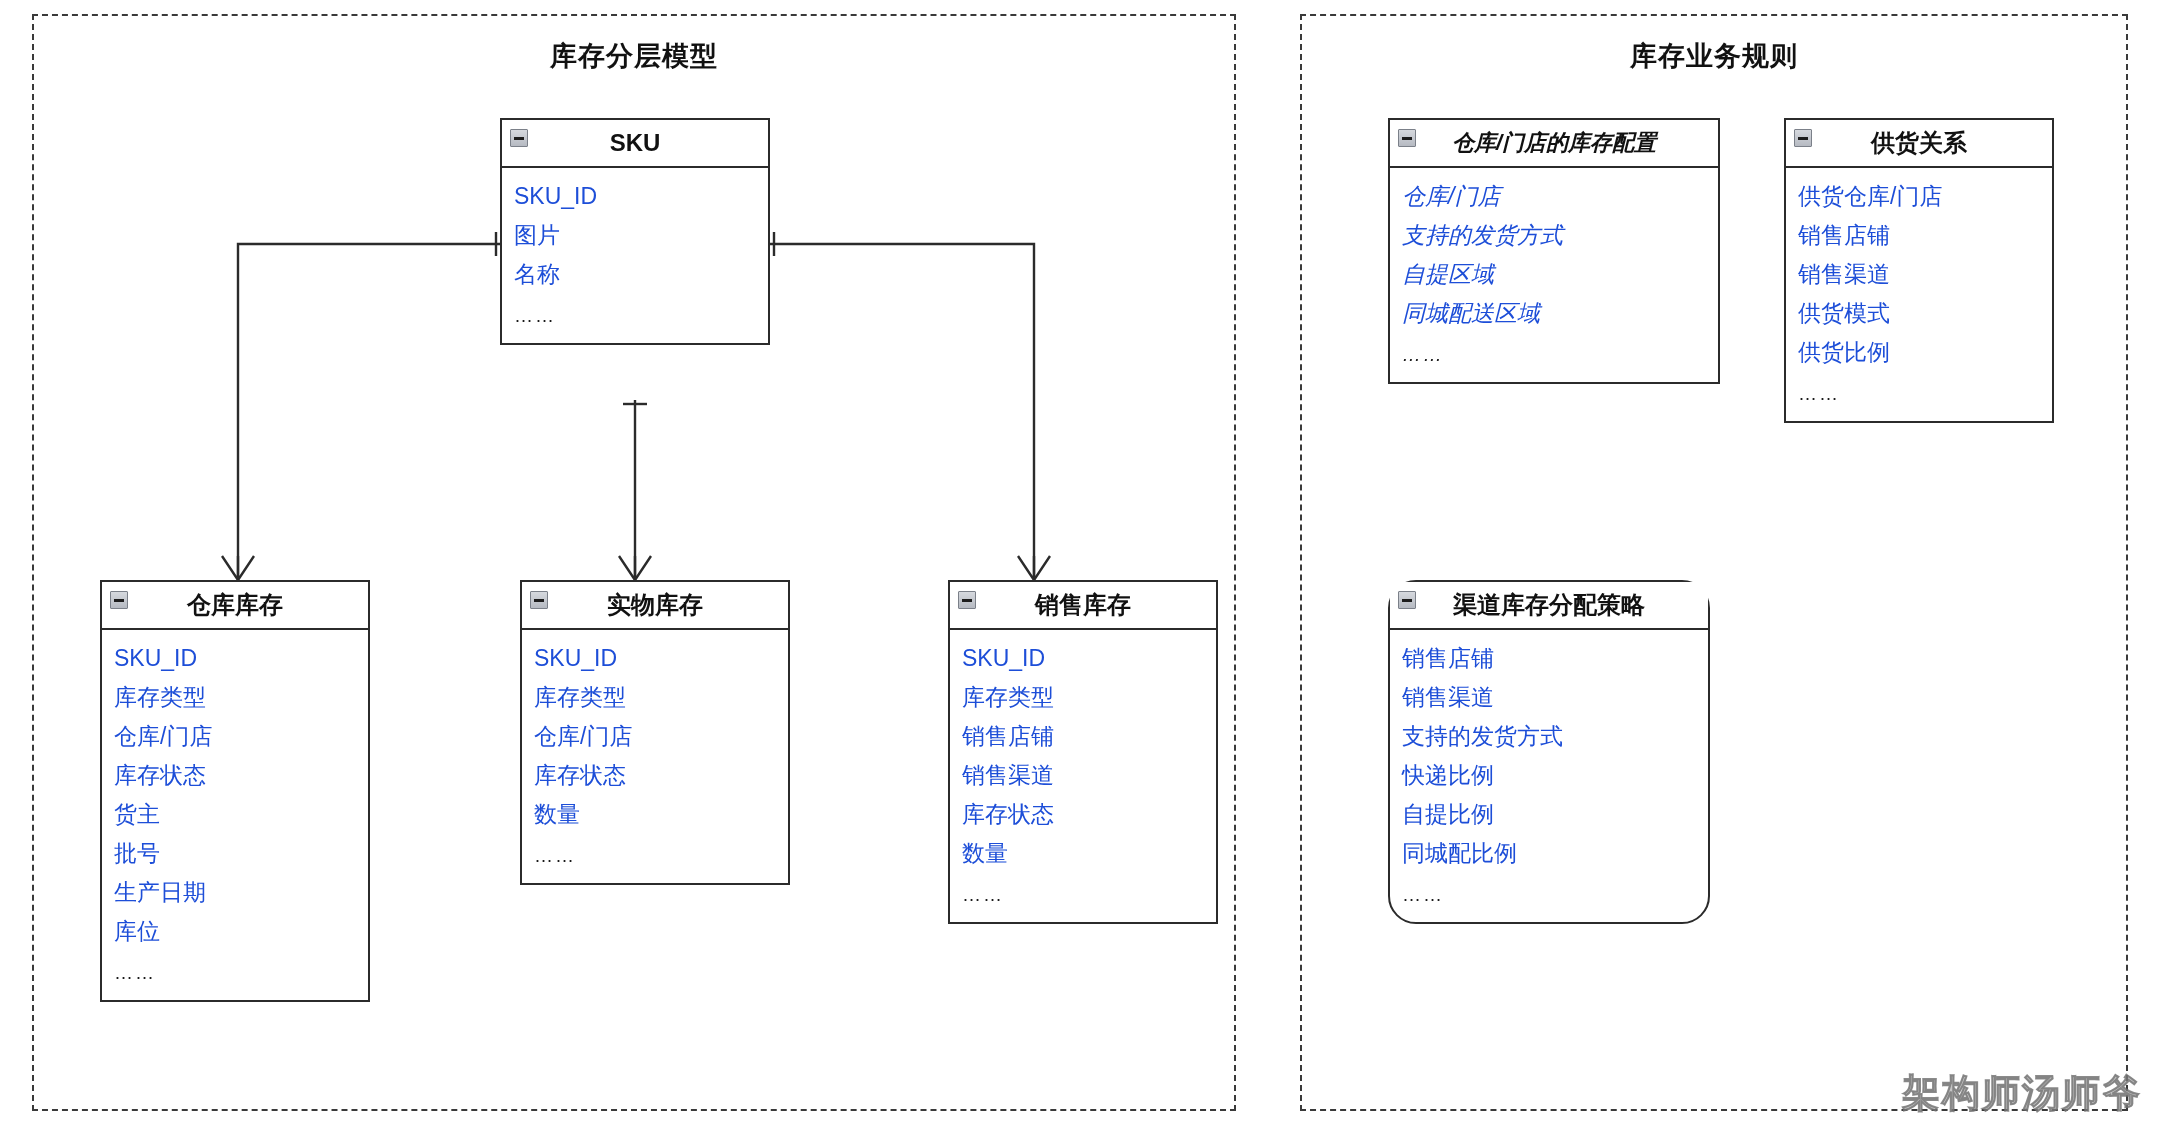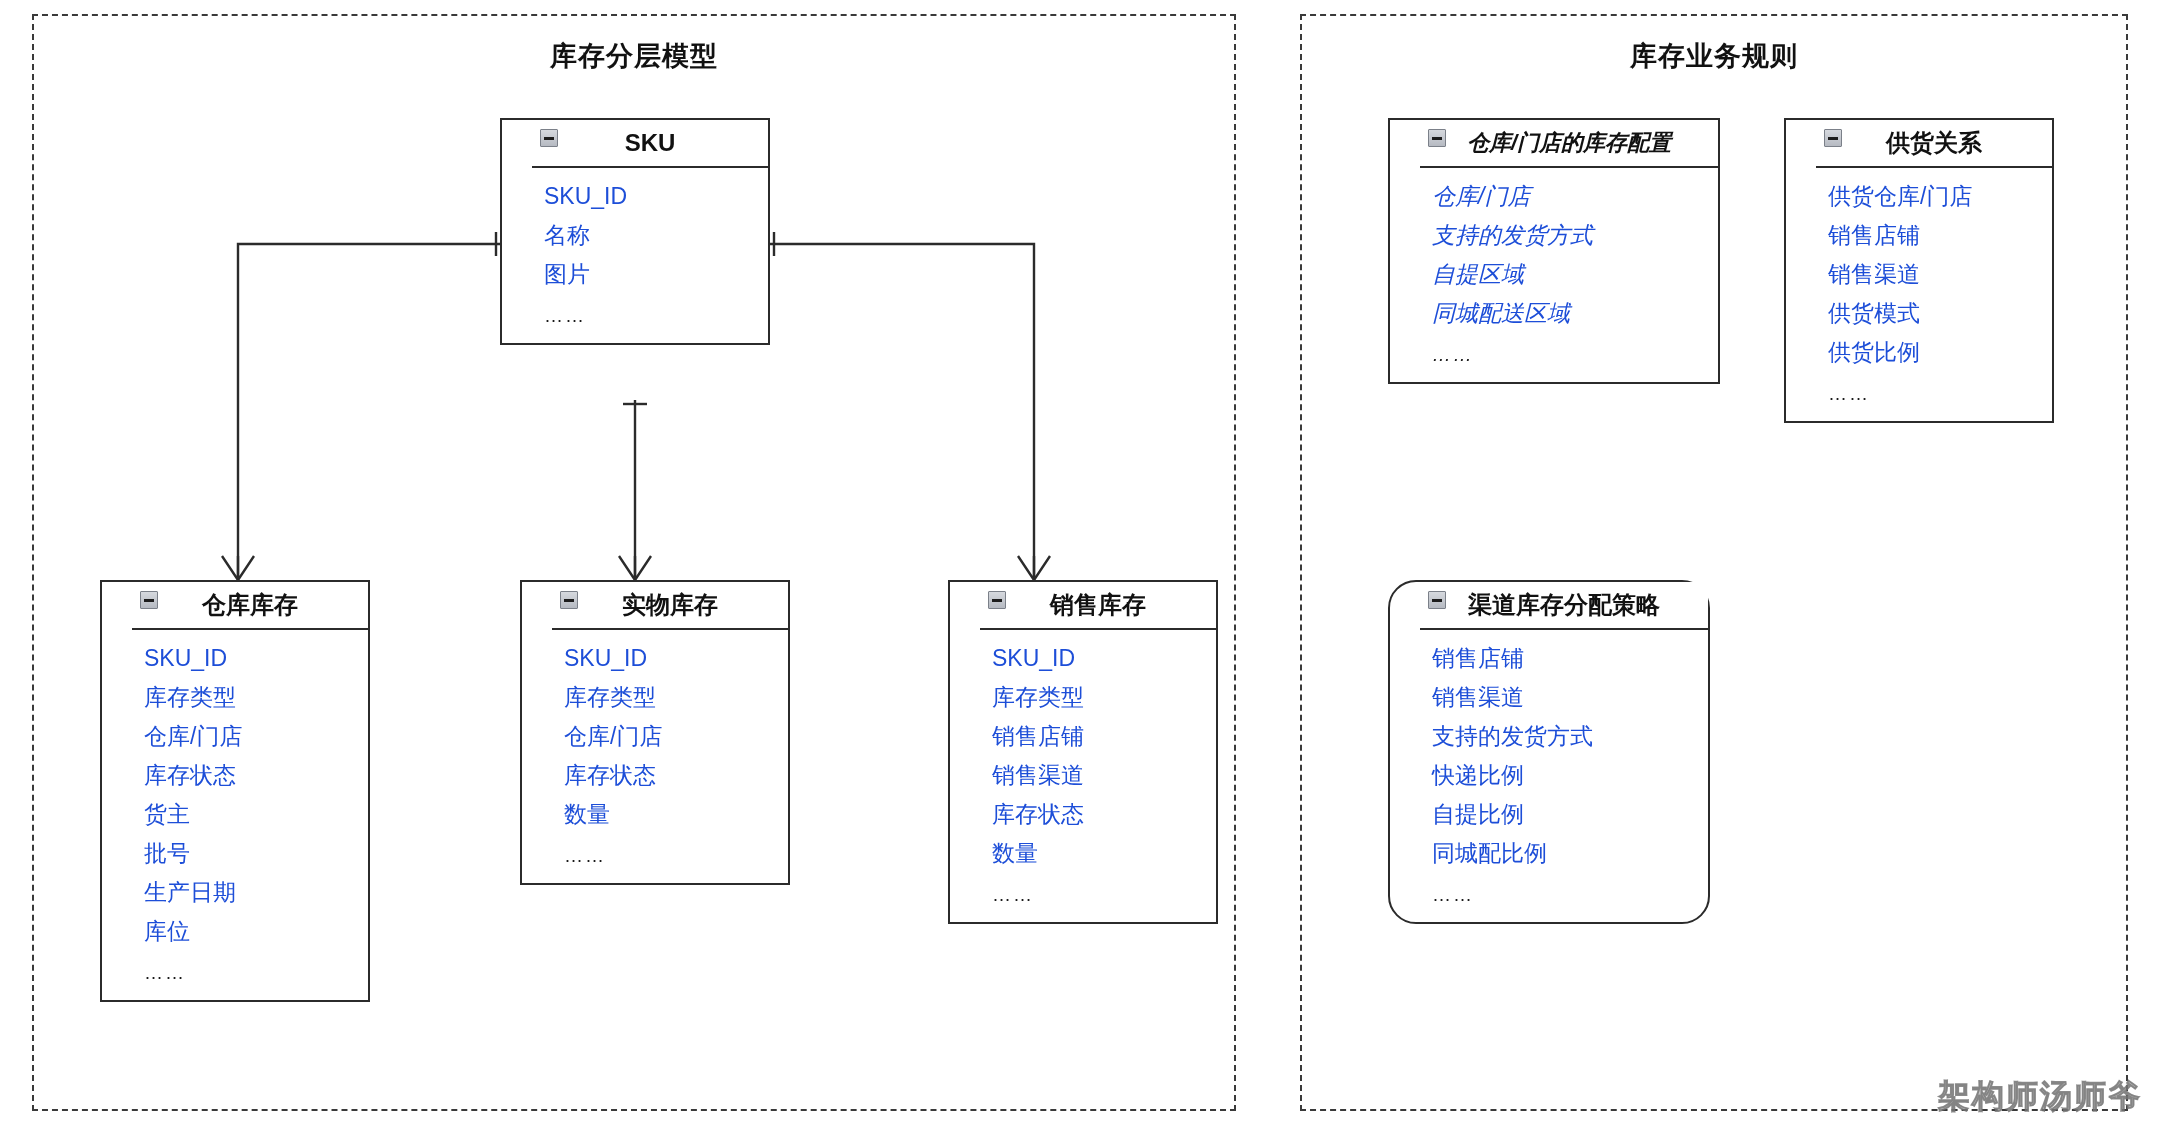--- a/index.html
+++ b/index.html
@@ -37,21 +37,20 @@
     letter-spacing: 1px;
     color: #111111;
   }
 
   
   .entity {
     position: absolute;
     box-sizing: border-box;
     border: 2px solid #2b2b2b;
     background: #ffffff;
-    padding-left: 30px;
   }
   .entity-header {
     position: relative;
     height: 46px;
     border-bottom: 2px solid #2b2b2b;
     display: flex;
     align-items: center;
     justify-content: center;
     background: #ffffff;
   }
@@ -110,21 +109,21 @@
     width: 2160px;
     height: 1127px;
     pointer-events: none;
   }
 
   
   .watermark {
     position: absolute;
     right: 18px;
     bottom: 8px;
-    font-size: 32px;
+    font-size: 38px;
     font-weight: bold;
     color: rgba(150,150,150,0.55);
     -webkit-text-stroke: 1px rgba(110,110,110,0.75);
     letter-spacing: 2px;
     white-space: nowrap;
     user-select: none;
   }
 </style>
 </head>
 <body>
@@ -158,22 +157,22 @@
     </g>
   </svg>
 
   <div class="entity" style="left:500px; top:118px; width:270px;">
     <div class="entity-header">
       <span class="collapse-icon"></span>
       <span class="entity-title">SKU</span>
     </div>
     <div class="entity-body">
       <div class="attr">SKU_ID</div>
+      <div class="attr">图片</div>
       <div class="attr">名称</div>
-      <div class="attr">图片</div>
       <div class="attr ellipsis">……</div>
     </div>
   </div>
 
   <div class="entity" style="left:100px; top:580px; width:270px;">
     <div class="entity-header">
       <span class="collapse-icon"></span>
       <span class="entity-title">仓库库存</span>
     </div>
     <div class="entity-body">

